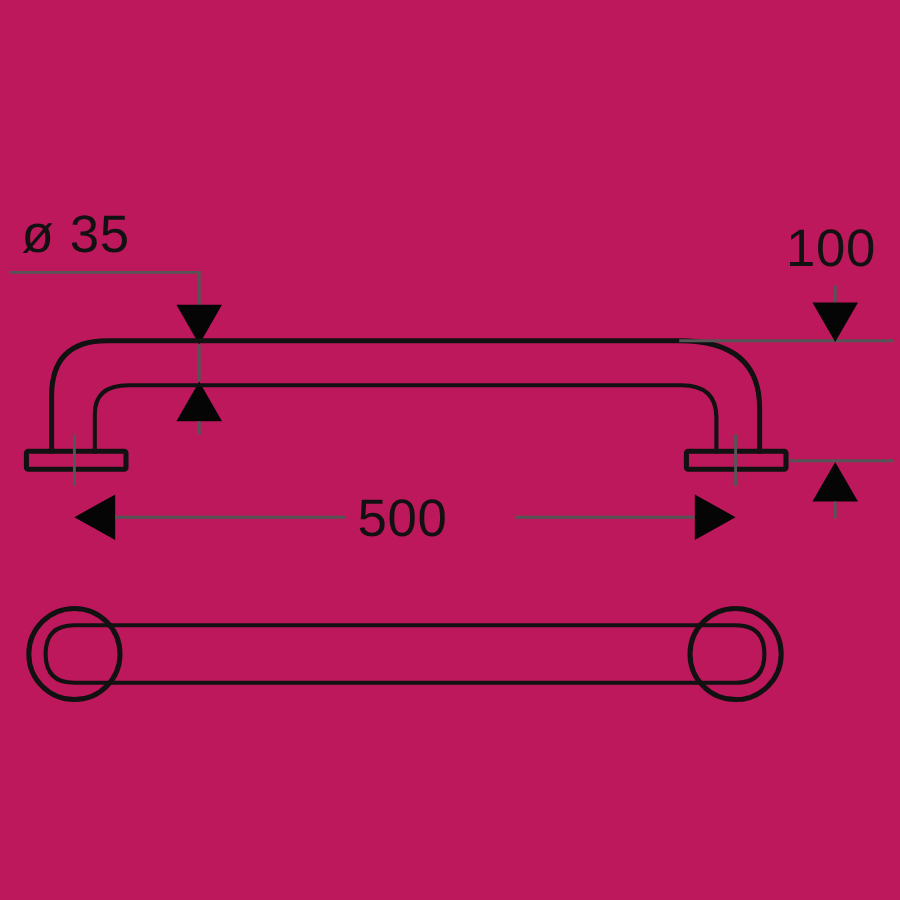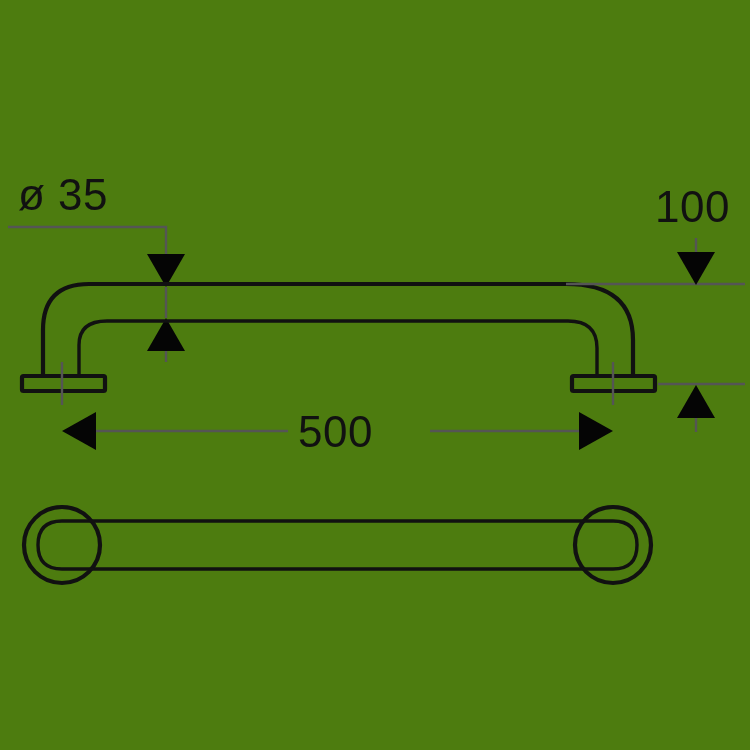--- a/index.html
+++ b/index.html
@@ -8,21 +8,21 @@
     padding: 0;
     background: #ffffff;
   }
   body {
     font-family: "Liberation Sans", sans-serif;
   }
   #drawing-root {
     position: relative;
     width: 750px;
     height: 750px;
-    background: #4d7c0f;
+    background: #be185d;
     overflow: hidden;
   }
   #drawing-svg {
     display: block;
     width: 750px;
     height: 750px;
   }
   .dim-text {
     font-family: "Liberation Sans", sans-serif;
     font-size: 44px;

